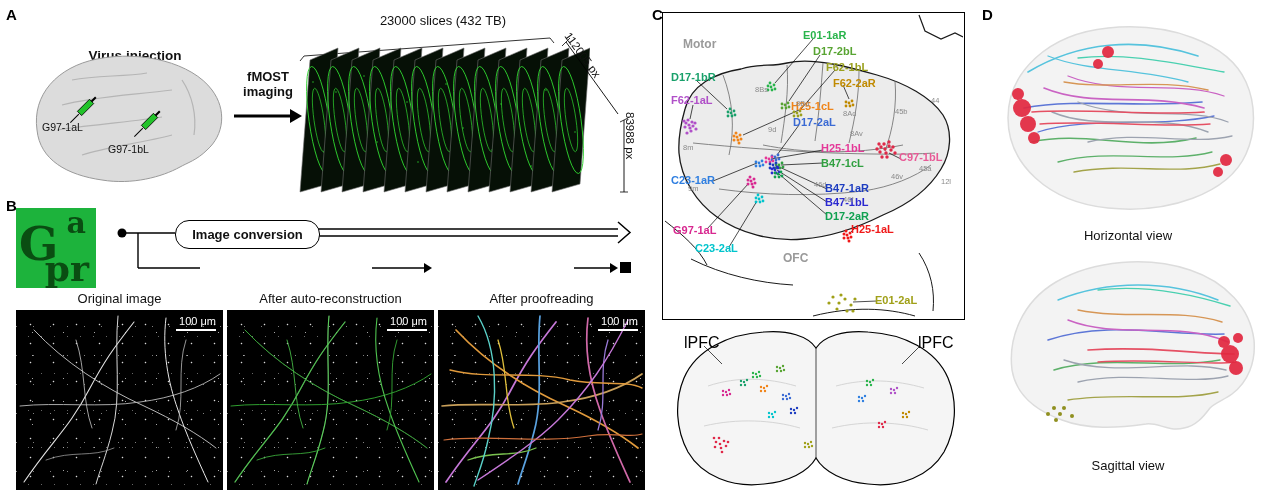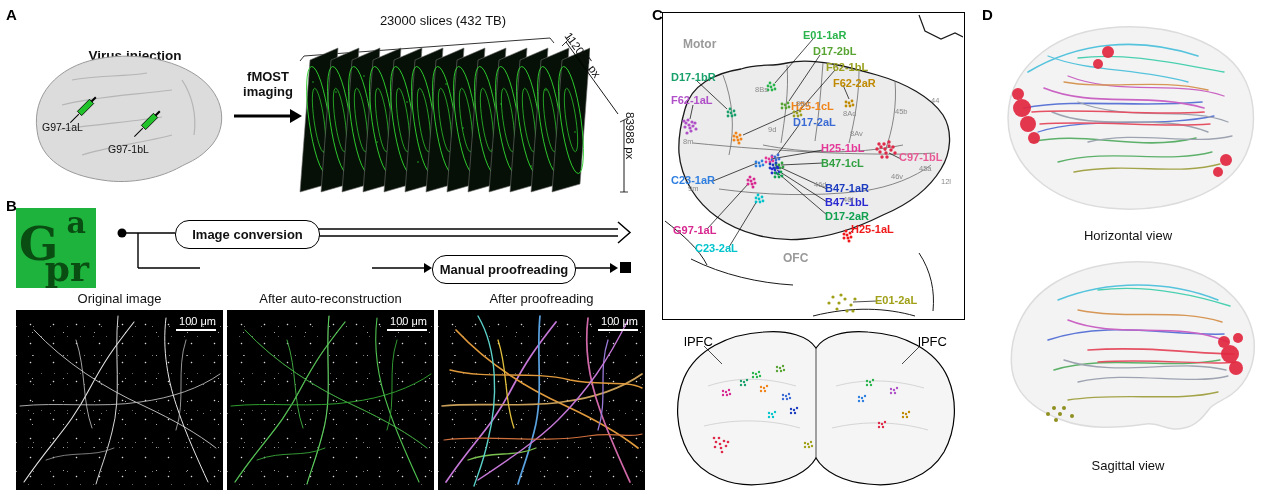--- a/index.html
+++ b/index.html
@@ -24,21 +24,21 @@
       radial-gradient(circle, rgba(255,255,255,.65) .5px, transparent 1px),
       radial-gradient(circle, rgba(255,255,255,.4) .5px, transparent 1px);
     background-size:23px 19px,17px 29px,31px 23px,13px 37px;
     background-position:3px 5px,9px 2px,1px 11px,6px 8px;}
   .scalebar{position:absolute;top:5px;right:7px;text-align:right;color:#fff;font-size:11px;}
   .scalebar .bar{height:2px;width:40px;background:#fff;margin-top:2px;margin-left:auto;}
   .map-box{position:absolute;left:662px;top:12px;width:303px;height:308px;border:1.2px solid #000;box-sizing:border-box;padding-left:16px;}
   .inj-label{position:absolute;font-size:11px;font-weight:bold;white-space:nowrap;}
   .region-label{position:absolute;font-size:7.5px;color:#8a8a8a;white-space:nowrap;}
   .area-label{position:absolute;font-size:12px;font-weight:bold;color:#9a9a9a;}
-  .lpfc-label{position:absolute;font-size:13px;color:#000;}
+  .lpfc-label{position:absolute;font-size:16px;color:#000;}
   svg{position:absolute;left:0;top:0;}
 </style>
 </head>
 <body>
 
 <div class="fig">
 
   <div class="panel-letter" style="left:6px;top:6px;">A</div>
   <div class="a-title" style="left:50px;top:20px;width:170px;">Virus injection</div>
 
@@ -187,21 +187,20 @@
     <line x1="220" y1="31" x2="520" y2="31" stroke="#000" stroke-width="1.3"></line>
     <polyline points="520,17 532,27.5 520,38" fill="none" stroke="#000" stroke-width="1.5"></polyline>
     <line x1="274" y1="63" x2="327" y2="63" stroke="#000" stroke-width="1.4"></line>
     <polygon points="326,58 326,68 334,63" fill="#000"></polygon>
     <line x1="476" y1="63" x2="513" y2="63" stroke="#000" stroke-width="1.4"></line>
     <polygon points="512,58 512,68 520,63" fill="#000"></polygon>
     <rect x="522" y="57" width="11" height="11" fill="#000"></rect>
   </svg>
 
   <div class="flow-box" style="left:175px;top:220px;width:143px;height:27px;">Image conversion</div>
-  <div class="flow-box" style="left:432px;top:255px;width:142px;height:27px;">Manual proofreading</div>
 
   <div class="caption" style="left:227px;top:291px;width:207px;">After auto-reconstruction</div>
   <div class="caption" style="left:16px;top:291px;width:207px;">Original image</div>
   <div class="caption" style="left:438px;top:291px;width:207px;">After proofreading</div>
 
   <div class="micrograph" style="left:16px;top:310px;">
     <svg width="207" height="180" viewBox="0 0 207 180">
       <g fill="none" stroke-linecap="round">
         <path d="M8,172 C38,128 52,120 74,78 C88,52 96,40 118,12" stroke="#e2e2e2" stroke-width="1.1"></path>
         <path d="M18,20 C48,52 88,78 128,96 C158,110 182,124 200,138" stroke="#cccccc" stroke-width="0.9"></path>
@@ -521,21 +520,21 @@
     <span class="region-label" style="left:105px;top:112px;">9d</span>
     <span class="region-label" style="left:180px;top:96px;">8Ad</span>
     <span class="region-label" style="left:187px;top:116px;">8Av</span>
     <span class="region-label" style="left:232px;top:94px;">45b</span>
     <span class="region-label" style="left:268px;top:83px;">44</span>
     <span class="region-label" style="left:151px;top:167px;">46d</span>
     <span class="region-label" style="left:228px;top:159px;">46v</span>
     <span class="region-label" style="left:256px;top:151px;">45a</span>
     <span class="region-label" style="left:278px;top:164px;">12l</span>
     <span class="region-label" style="left:180px;top:182px;">46f</span>
-    <span class="region-label" style="left:20px;top:124px;">8m</span>
+    <span class="region-label" style="left:20px;top:130px;">8m</span>
     <span class="region-label" style="left:25px;top:171px;">9m</span>
   </div>
 
   <div class="abs" style="left:668px;top:326px;width:296px;height:168px;">
     <svg width="296" height="168" viewBox="0 0 296 168">
       <path d="M148,22 C140,10 120,4 96,6 C60,8 28,24 16,52 C6,76 8,104 20,126 C34,150 64,162 96,158 C120,156 140,146 148,132 C156,146 176,156 200,158 C232,162 262,150 276,126 C288,104 290,76 280,52 C268,24 236,8 200,6 C176,4 156,10 148,22 Z" fill="#f5f5f5" stroke="#000" stroke-width="1.2"></path>
       <line x1="148" y1="22" x2="148" y2="132" stroke="#000" stroke-width="0.7"></line>
       <path d="M40,60 C70,50 100,52 128,60" fill="none" stroke="#d5d5d5" stroke-width="1"></path>
       <path d="M36,100 C70,92 104,94 132,102" fill="none" stroke="#d5d5d5" stroke-width="1"></path>
       <path d="M168,60 C198,52 228,54 256,62" fill="none" stroke="#d5d5d5" stroke-width="1"></path>

